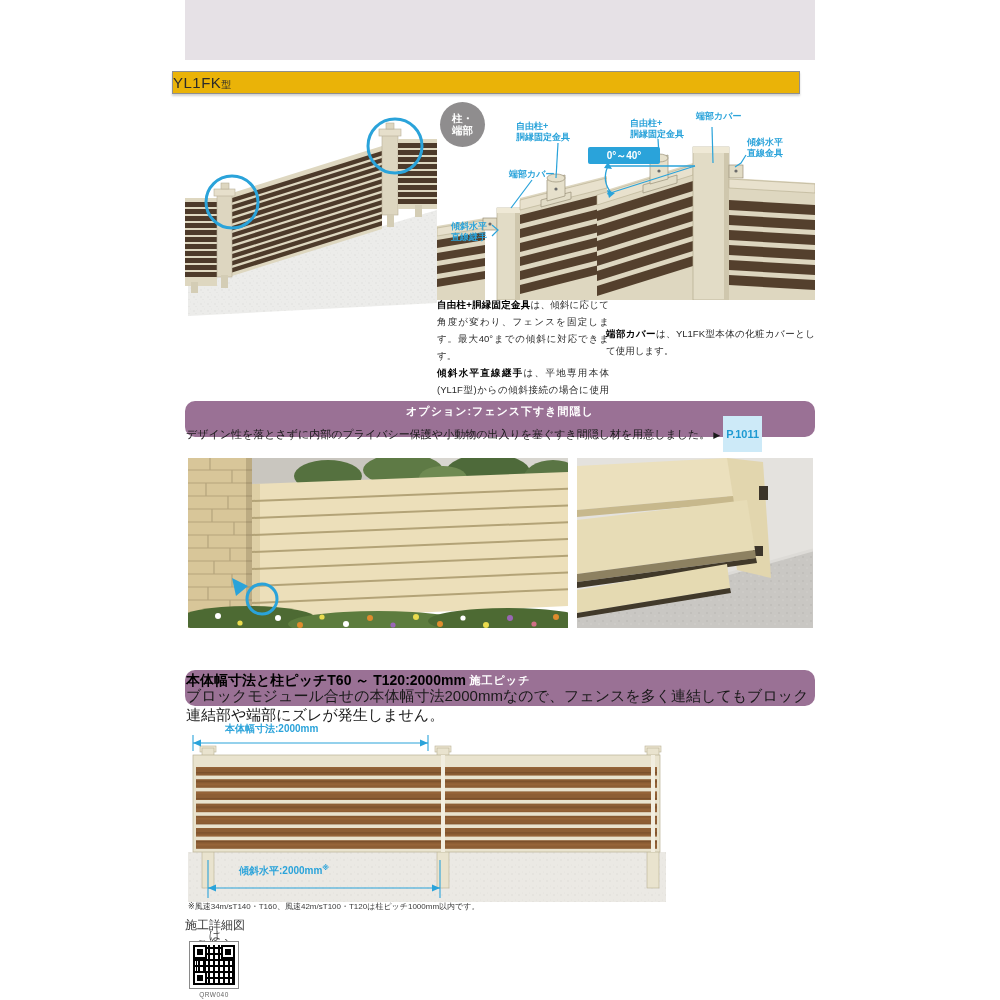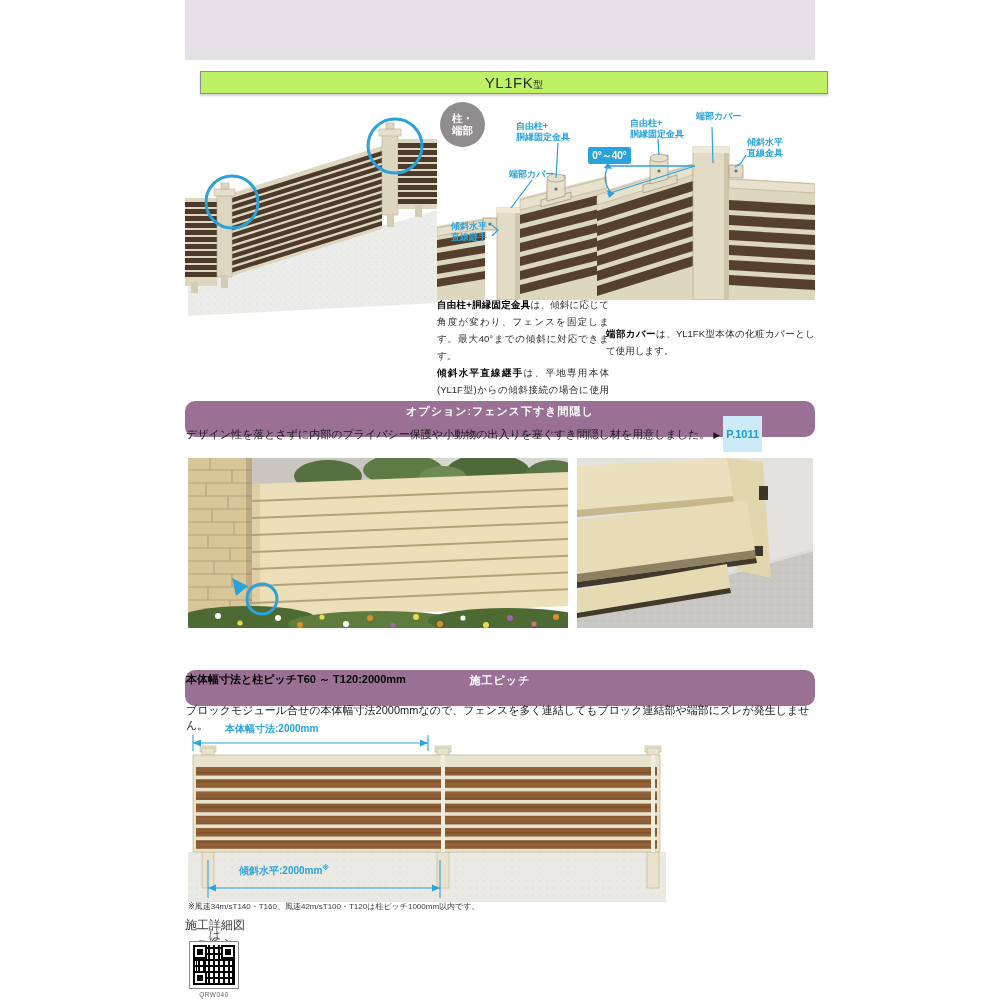--- a/index.html
+++ b/index.html
@@ -1,38 +1,38 @@
 <!DOCTYPE html>
 <html><head>
 <meta charset="utf-8">
 <style>
   html,body{margin:0;padding:0;background:#fff;}
   .page{position:relative;width:1000px;height:1000px;background:#fff;overflow:hidden;
         font-family:"Liberation Sans","DejaVu Sans",sans-serif;color:#222;}
   .abs{position:absolute;}
   .topband{left:185px;top:0;width:630px;height:60px;background:#e6e1e6;}
-  .titlebox{left:200px;top:71px;width:626px;height:21px;background:#bef264;border:1px solid #8f8f8f;
-            box-shadow:0 2px 2px rgba(0,0,0,.18);text-align:center;line-height:21px;}
+  .titlebox{left:172px;top:71px;width:626px;height:21px;background:#eab308;border:1px solid #8f8f8f;
+            box-shadow:0 2px 2px rgba(0,0,0,.18);line-height:21px;}
   .titlebox .t-main{font-size:15px;color:#2b2b2b;letter-spacing:.5px;}
   .titlebox .t-suf{font-size:10px;color:#2b2b2b;}
   .badge{left:440px;top:102px;width:45px;height:45px;border-radius:50%;background:#8f8d8e;
          color:#fff;text-align:center;font-size:10.5px;font-weight:bold;line-height:12px;padding-top:0;}
   .badge .b-in{margin-top:10px;}
   .dlab{color:#2aa3da;font-size:9px;line-height:10.5px;font-weight:bold;white-space:nowrap;}
-  .anglebox{left:588px;top:147px;width:43px;height:17px;background:#2aa3da;color:#fff;
+  .anglebox{left:588px;top:147px;width:72px;height:17px;background:#2aa3da;color:#fff;
             font-size:10px;font-weight:bold;text-align:center;line-height:17px;border-radius:2px;}
   .desccol{font-size:9.5px;line-height:17px;color:#2a2a2a;text-align:justify;}
   .desccol b{color:#000;}
   .banner{left:185px;width:630px;height:36px;background:#9a7195;border-radius:10px;color:#fff;
           font-size:11px;font-weight:bold;text-align:center;line-height:21px;letter-spacing:1px;}
   .optdesc{left:186px;top:427px;width:629px;font-size:11px;color:#1a1a1a;}
   .optdesc .mark{color:#1a1a1a;font-size:9px;}
   .plink{color:#1e9ad2;background:#cdeaf8;padding:12px 3px;font-weight:bold;text-decoration:none;}
-  .pitch-h{left:186px;top:672px;width:629px;font-size:11px;font-weight:bold;color:#000;}
-  .pitch-d{left:186px;top:687px;width:629px;font-size:11px;color:#1a1a1a;margin-top:16px;}
+  .pitch-h{left:186px;top:672px;width:629px;font-size:14px;font-weight:bold;color:#000;}
+  .pitch-d{left:186px;top:687px;width:629px;font-size:15px;color:#1a1a1a;}
   .dimlab{color:#2aa3da;font-size:10px;font-weight:bold;text-align:left;}
   .dimlab sup{font-size:7px;}
   .footnote{left:188px;top:901px;width:520px;font-size:8px;color:#3a3a3a;}
   .qrnote{left:181px;top:921px;width:68px;font-size:12px;line-height:9.5px;color:#3a3a3a;text-align:center;}
   .qrbox{left:189px;top:941px;width:50px;height:48px;background:#fff;border:1px solid #8a8a8a;box-sizing:border-box;padding:3px;}
   .qrpat{width:100%;height:100%;position:relative;background-color:#fff;
     background-image:
       repeating-linear-gradient(90deg,#000 0 2px,transparent 2px 5px),
       repeating-linear-gradient(0deg,#000 0 2px,transparent 2px 6px),
       repeating-linear-gradient(90deg,transparent 0 3px,#000 3px 4px,transparent 4px 9px);}

